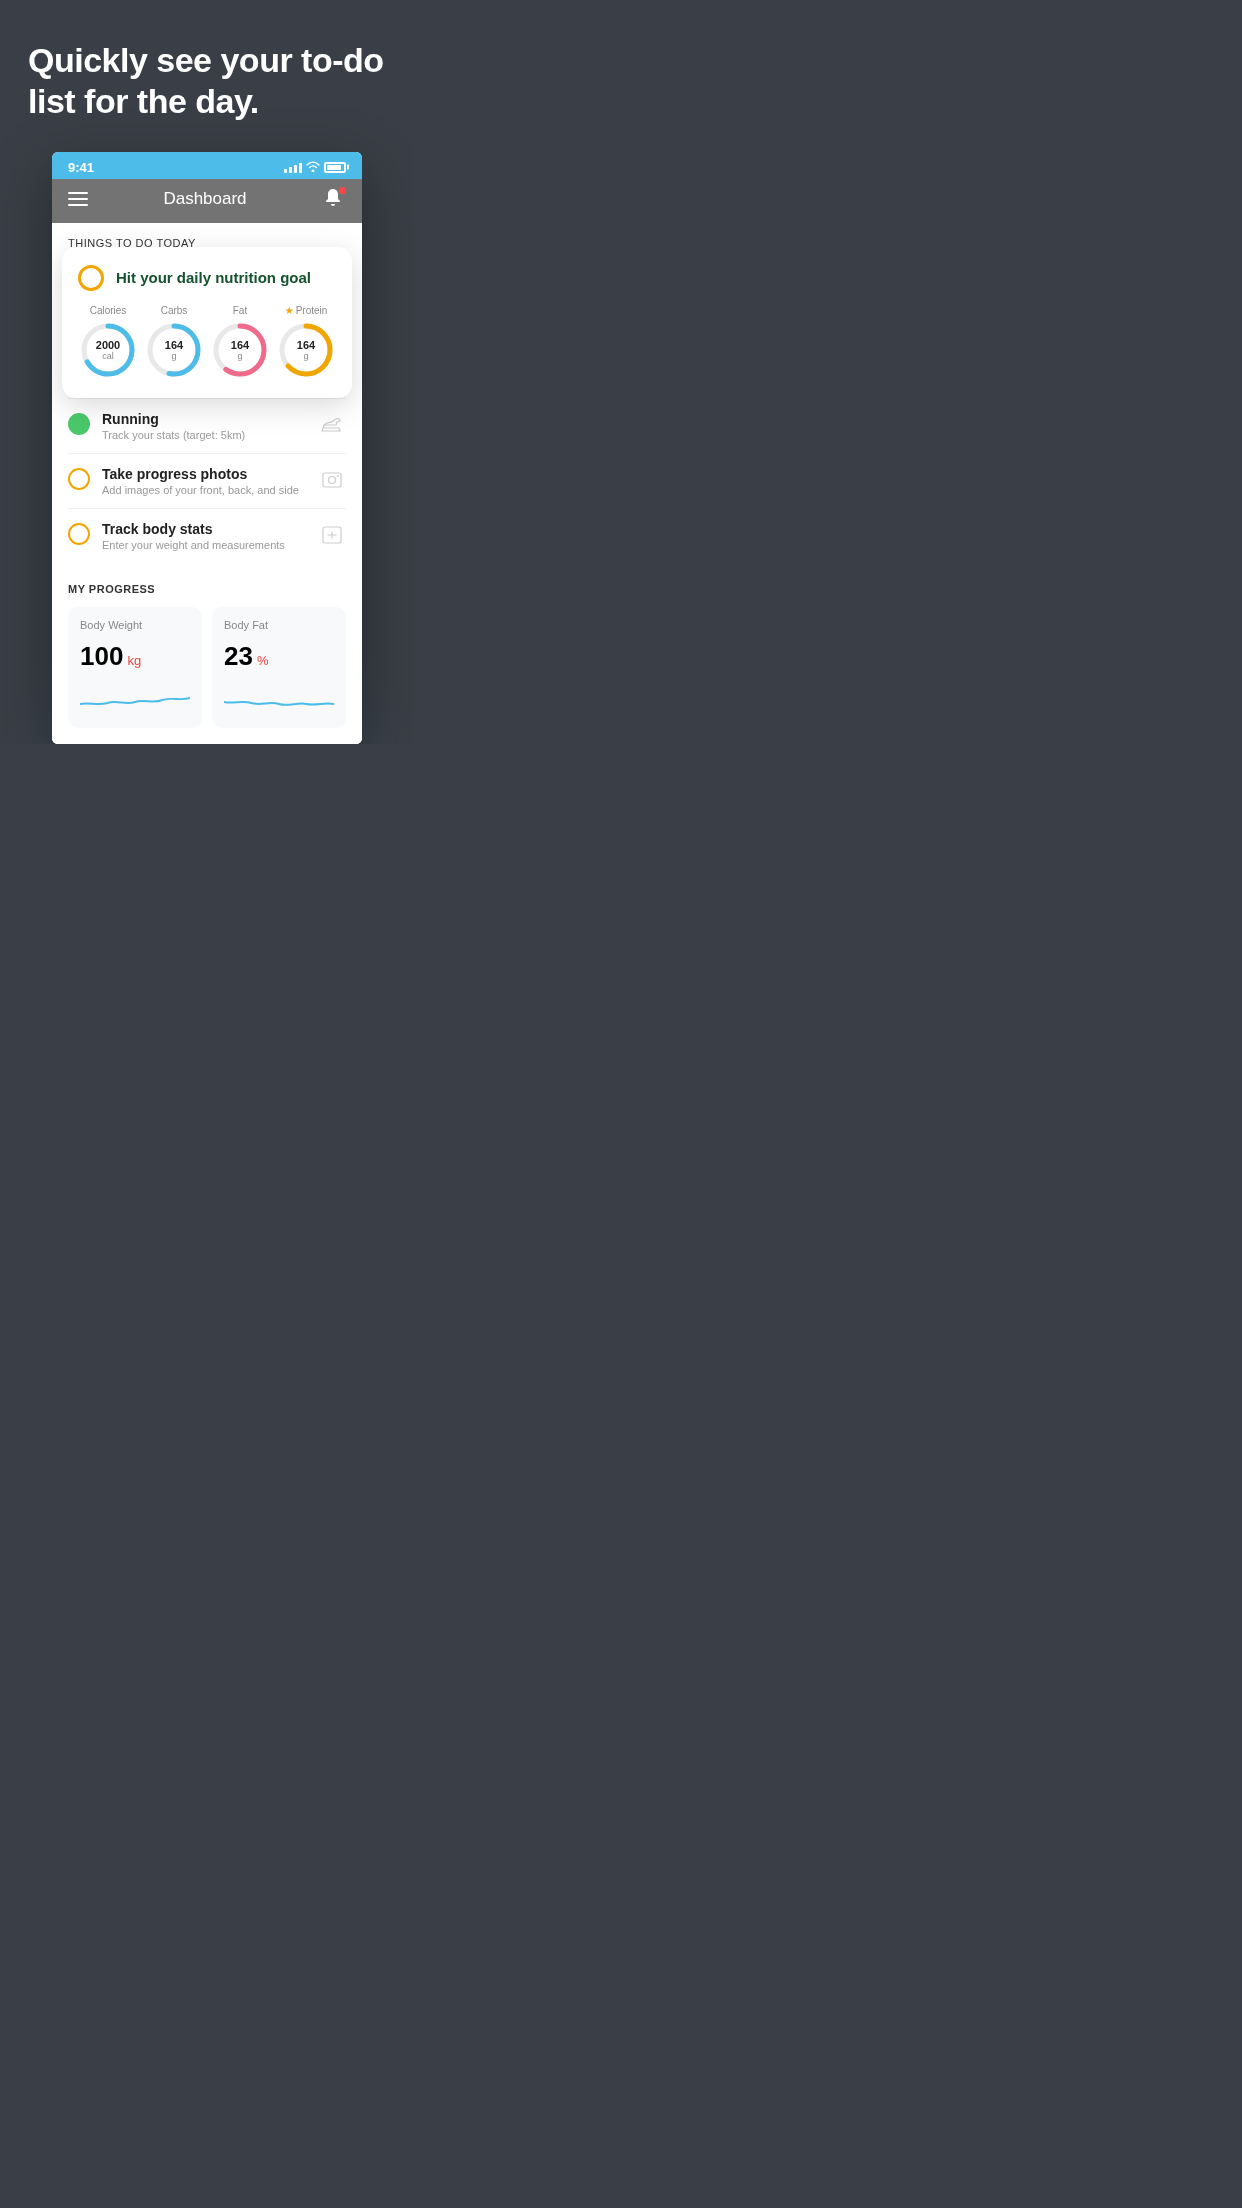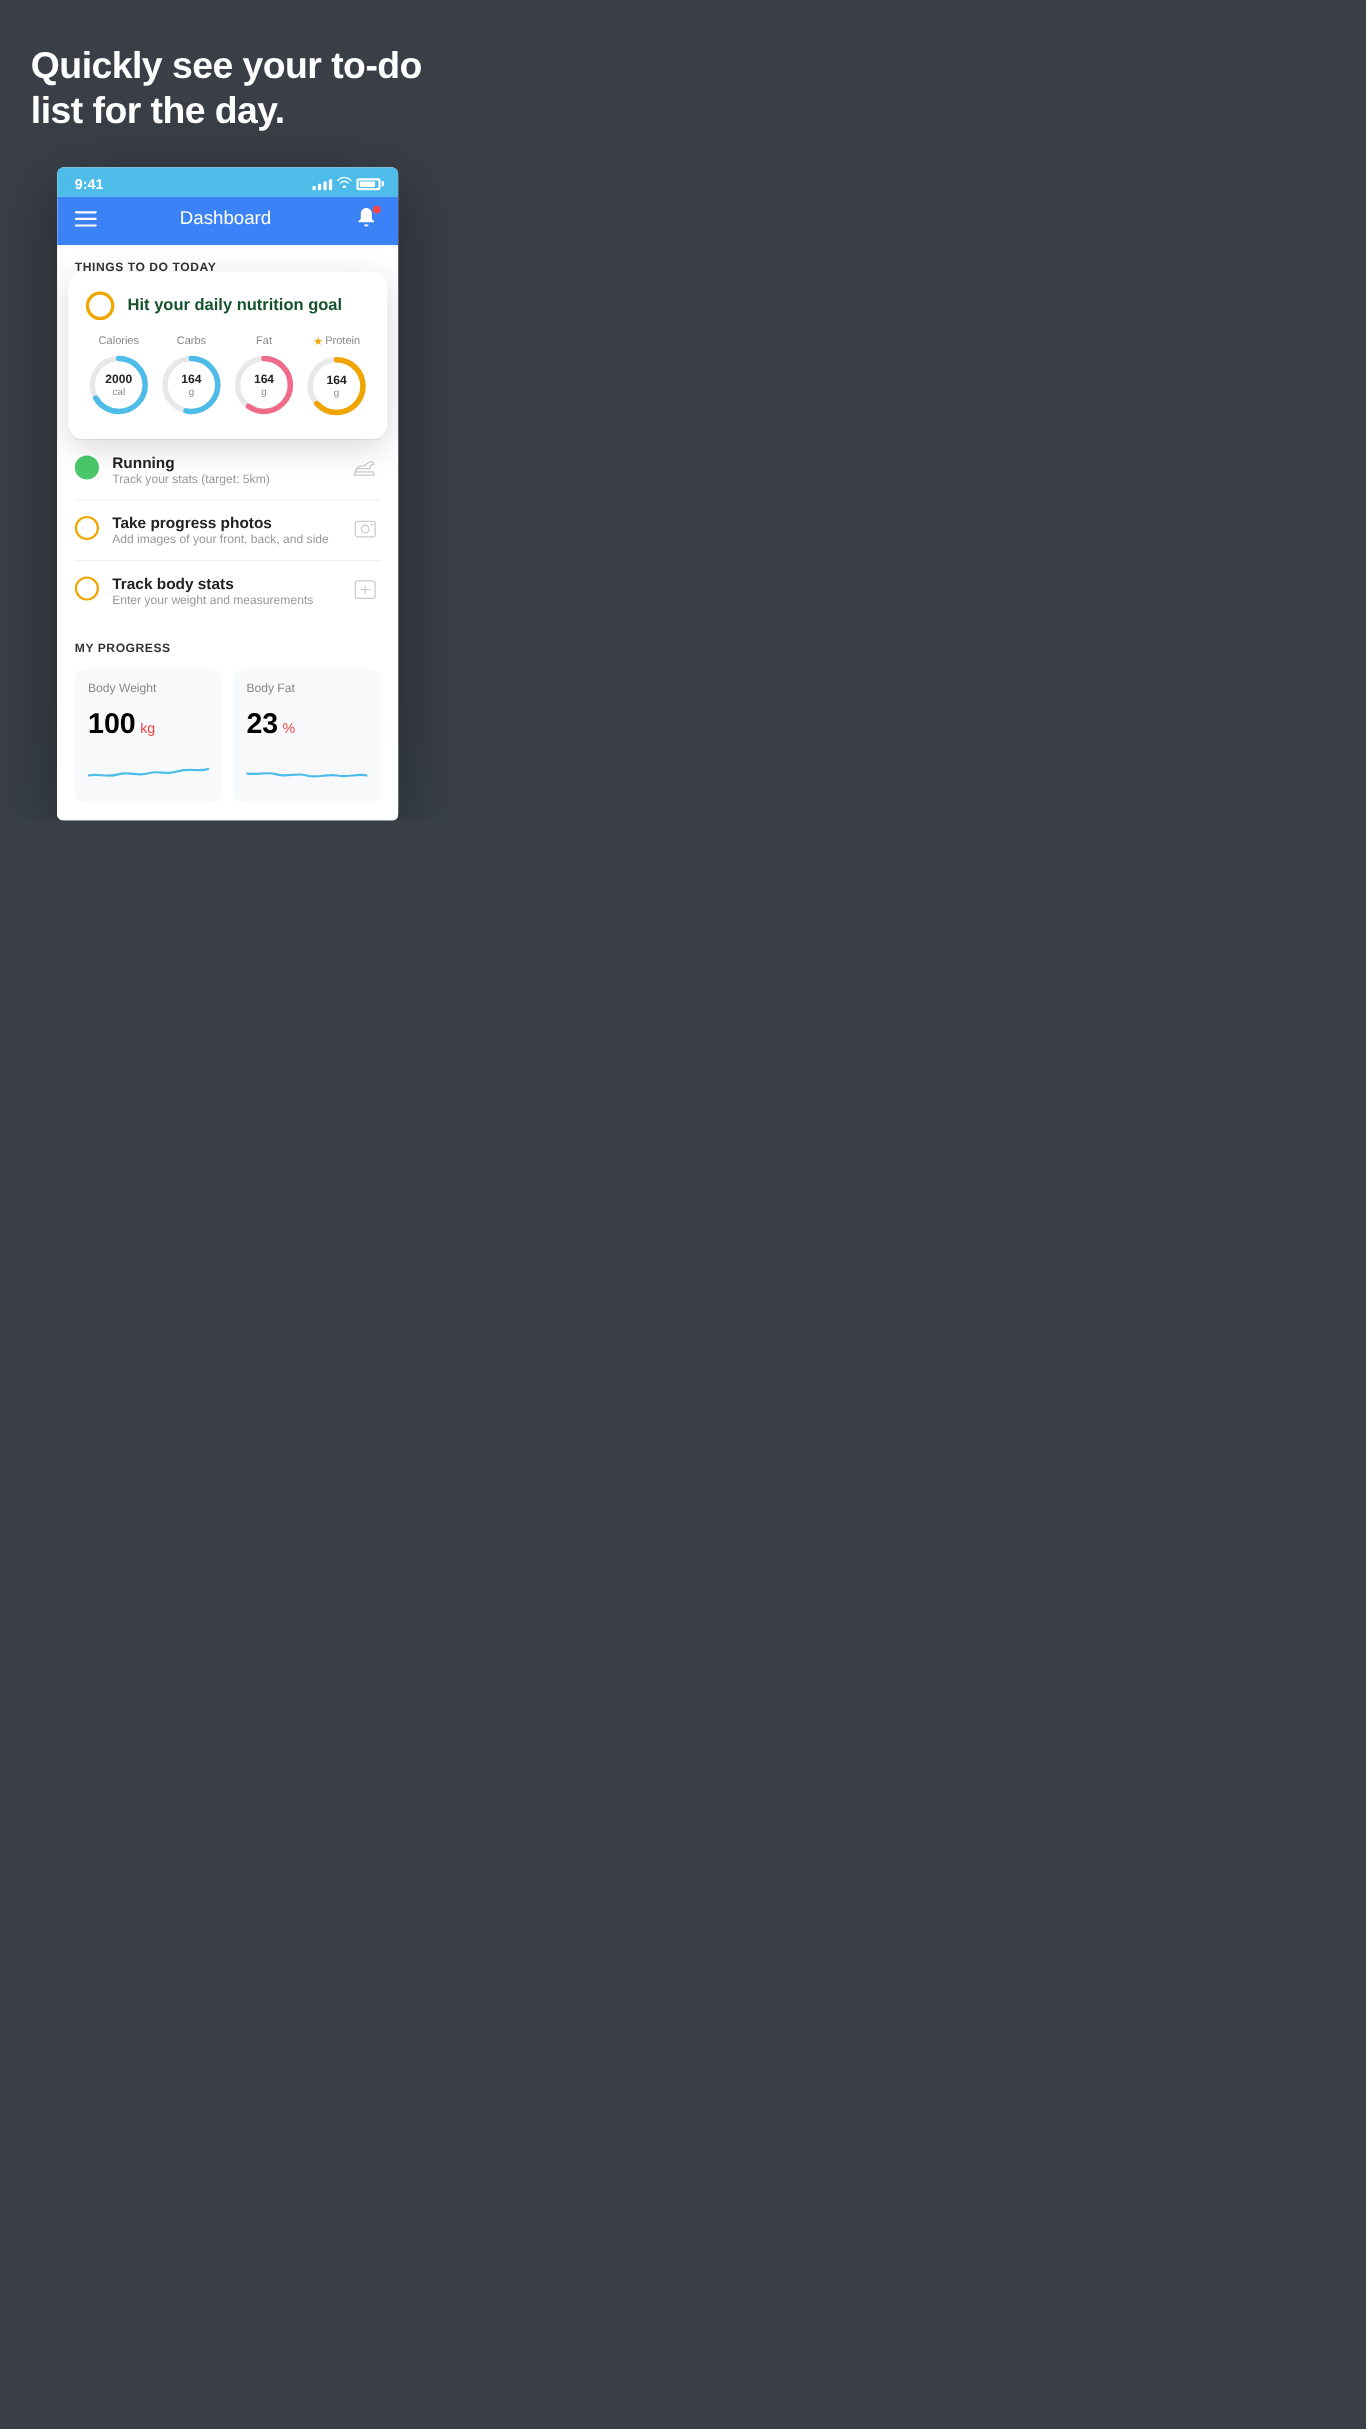--- a/index.html
+++ b/index.html
@@ -109,21 +109,21 @@
 
     .battery-fill {
       background: white;
       height: 100%;
       width: 85%;
       border-radius: 1px;
     }
 
     
     .nav-bar {
-      background: #3b82f6;
+      background: #737373;
       padding: 8px 16px 12px 16px;
       display: flex;
       justify-content: space-between;
       align-items: center;
     }
 
     .hamburger {
       display: flex;
       flex-direction: column;
       gap: 4px;
@@ -163,21 +163,21 @@
 
     
     .phone-content {
       background: white;
     }
 
     
     .section-title {
       padding: 14px 16px 8px 16px;
       font-size: 11px;
-      font-weight: 700;
+      font-weight: 400;
       color: #333;
       letter-spacing: 0.5px;
     }
 
     
     .floating-card {
       margin: -10px 10px 0 10px;
       background: white;
       border-radius: 14px;
       padding: 18px 16px;

